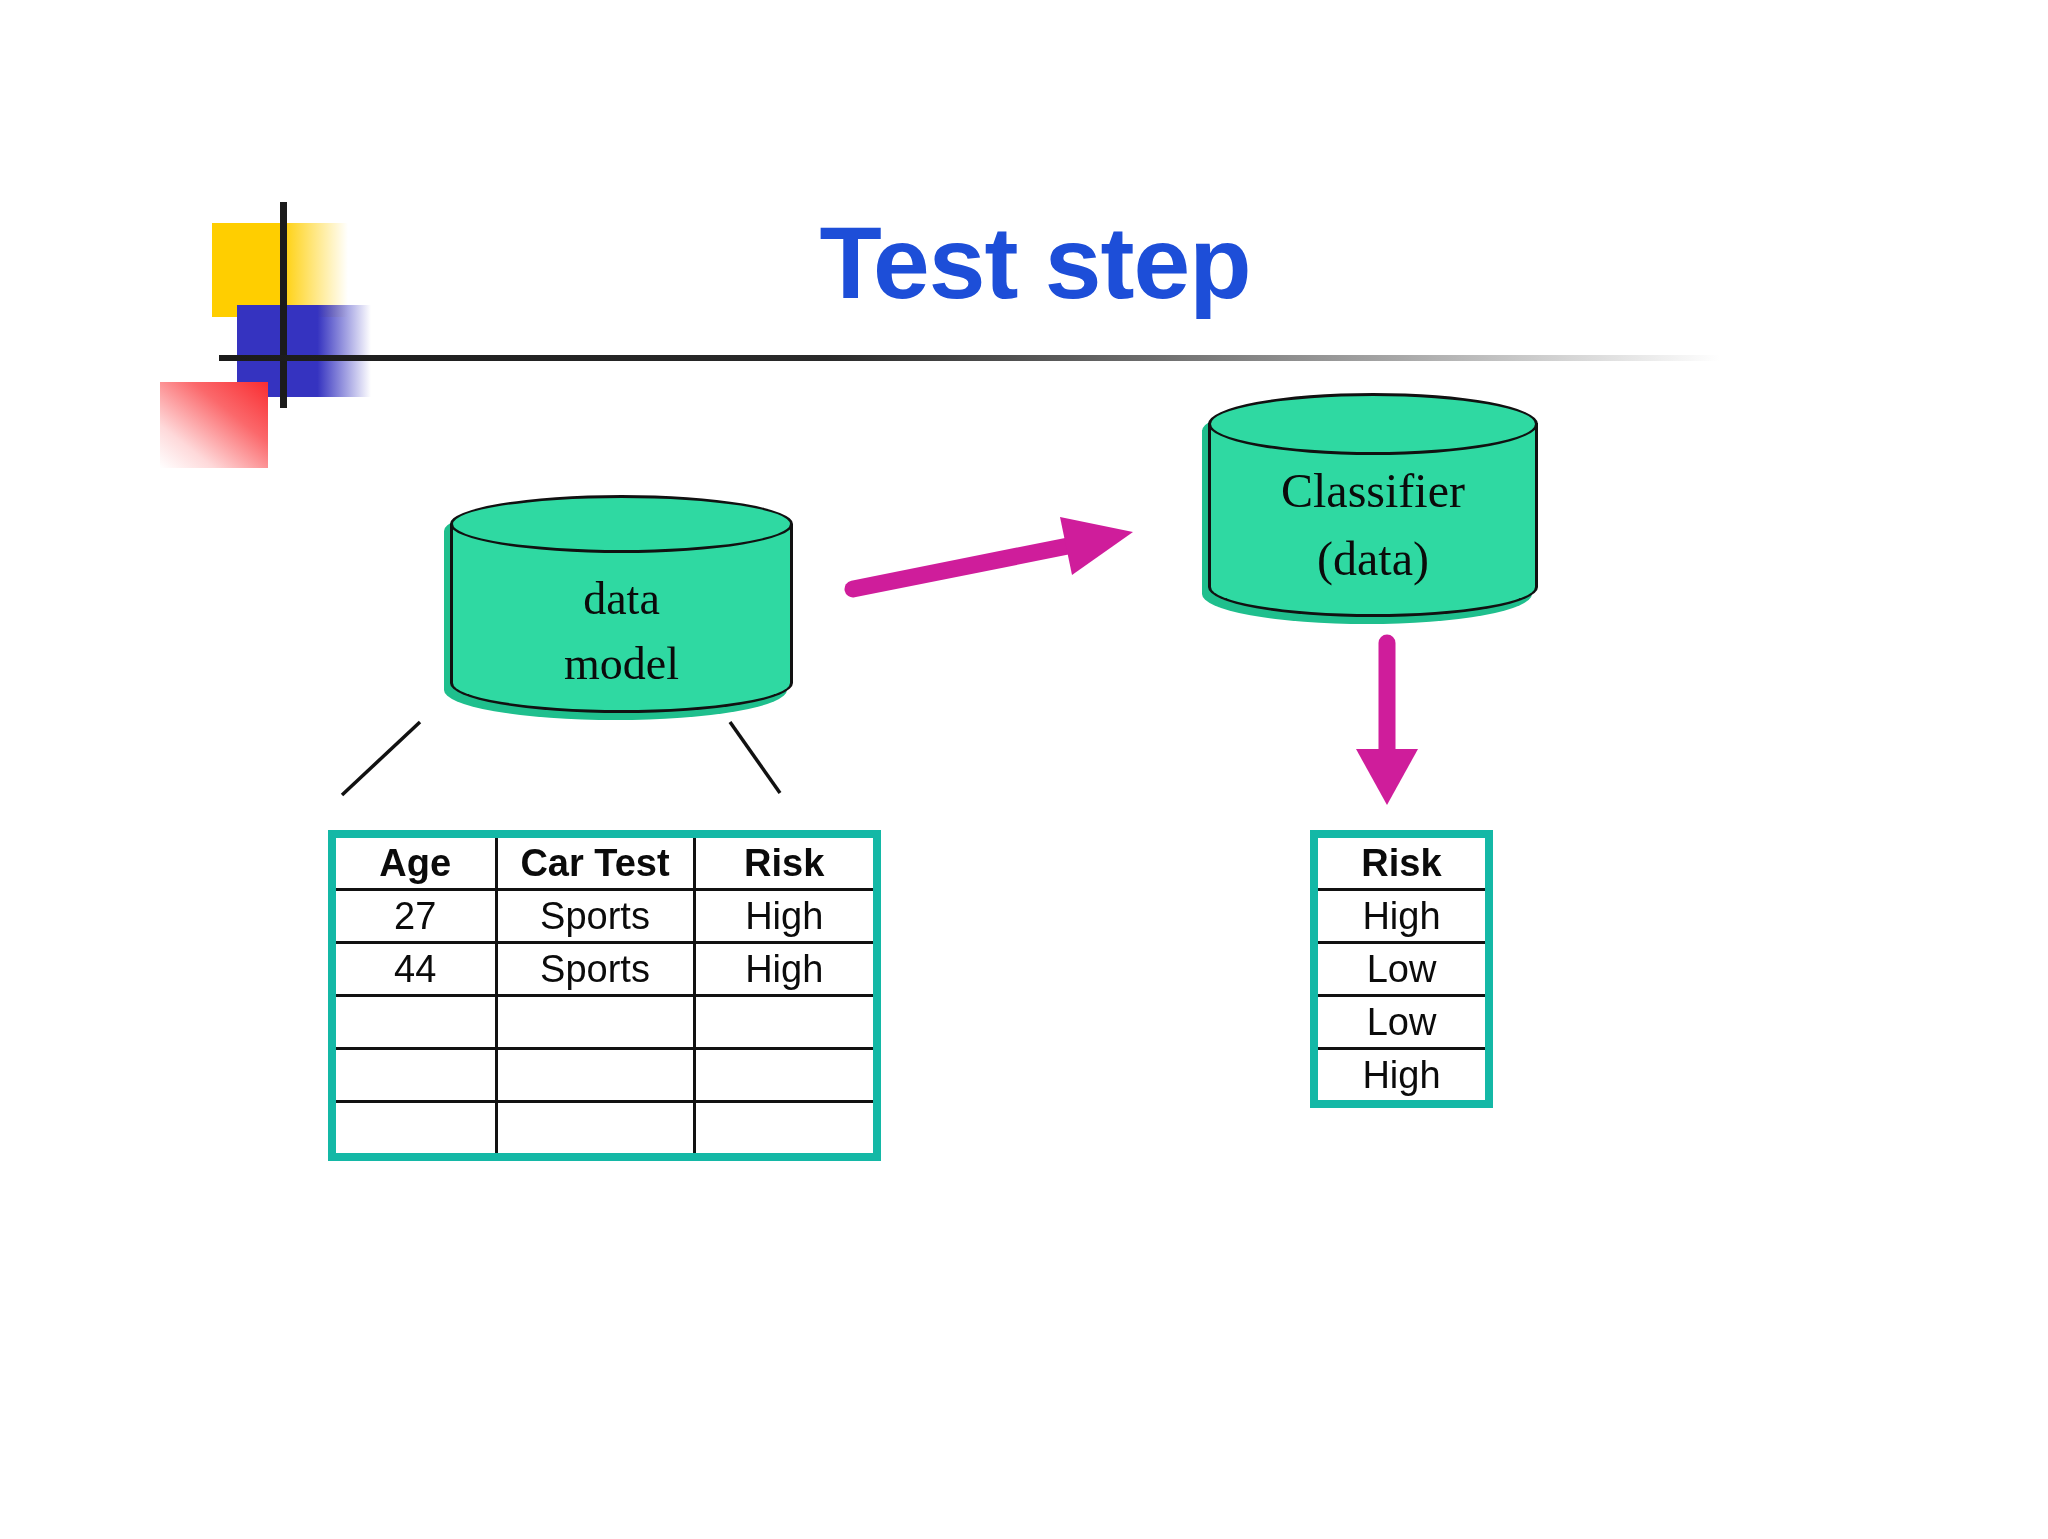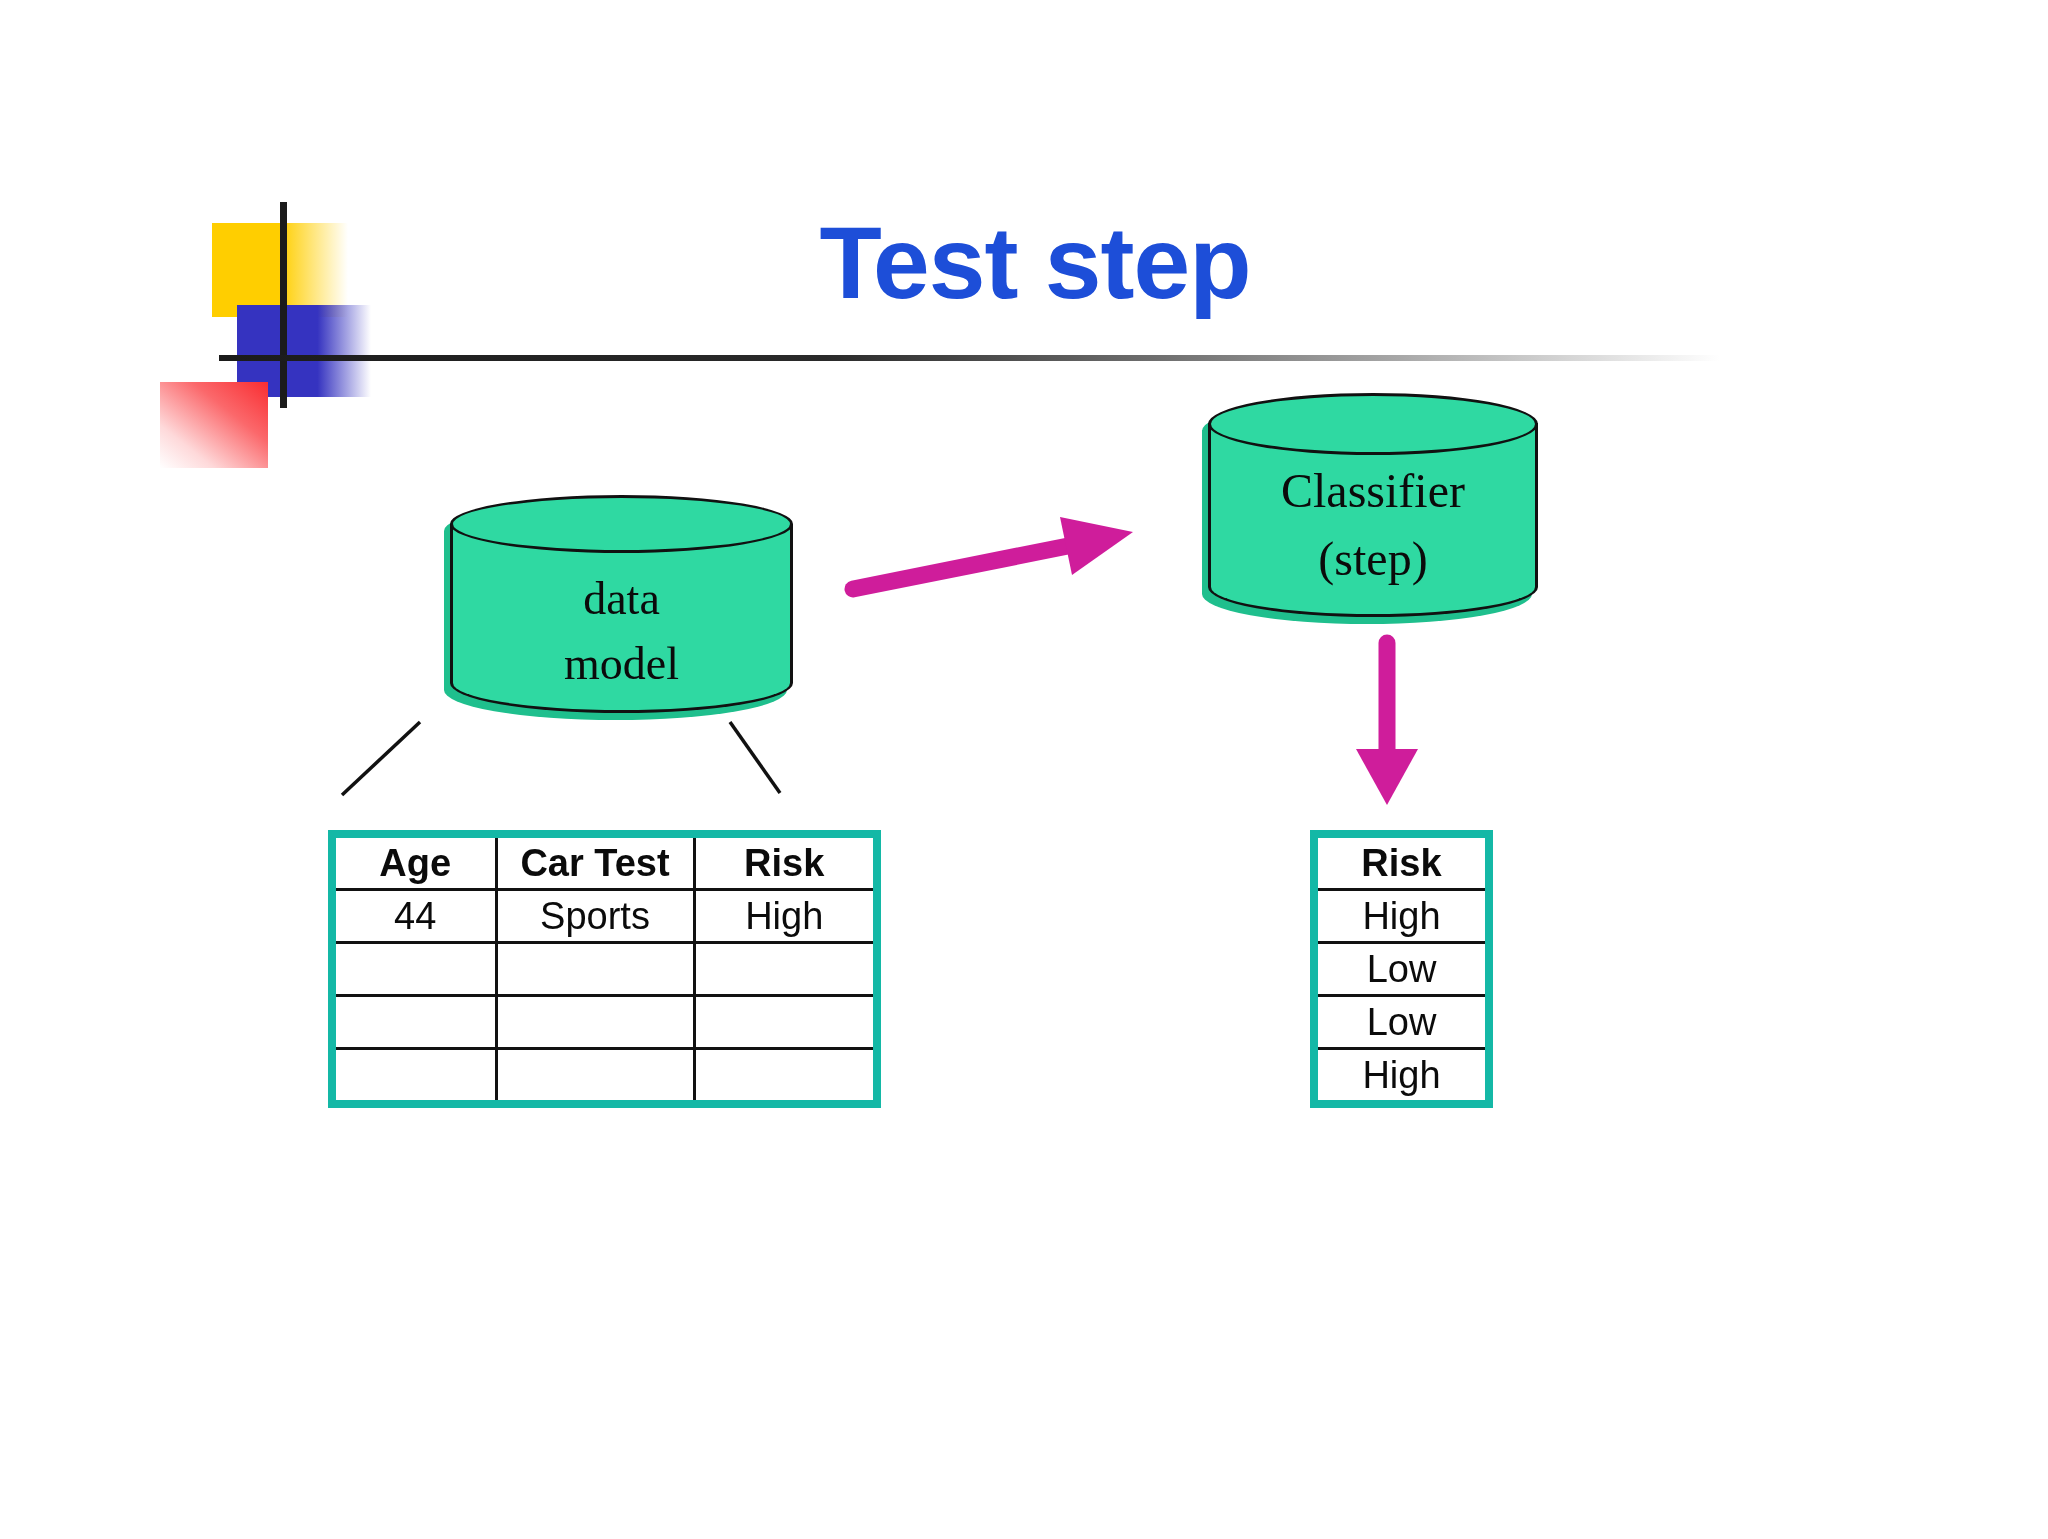--- a/index.html
+++ b/index.html
@@ -103,21 +103,21 @@
       <span>data</span>
       <span>model</span>
     </div>
   </div>
 
   <div class="cylinder cyl-classifier">
     <div class="cyl-body"></div>
     <div class="cyl-top"></div>
     <div class="cyl-label">
       <span>Classifier</span>
-      <span>(step)</span>
+      <span>(data)</span>
     </div>
   </div>
 
   <svg class="overlay" width="2048" height="1539" viewBox="0 0 2048 1539">
     <line x1="420" y1="722" x2="342" y2="795" stroke="#111" stroke-width="3.5"></line>
     <line x1="730" y1="722" x2="780" y2="793" stroke="#111" stroke-width="3.5"></line>
     <g>
       <line x1="853" y1="589" x2="1068" y2="546" stroke="#cf1d9b" stroke-width="17" stroke-linecap="round"></line>
       <polygon points="1133,532 1072,575 1060,517" fill="#cf1d9b"></polygon>
     </g>
@@ -131,20 +131,25 @@
     <colgroup>
         <col style="width:164px">
         <col style="width:198px">
         <col style="width:183px">
       </colgroup>
     <tbody>
         <tr>
       <th>Age</th>
       <th>Car Test</th>
       <th>Risk</th>
+    </tr>
+    <tr>
+      <td>27</td>
+      <td>Sports</td>
+      <td>High</td>
     </tr>
     <tr>
       <td>44</td>
       <td>Sports</td>
       <td>High</td>
     </tr>
     <tr>
       <td></td>
       <td></td>
       <td></td>

